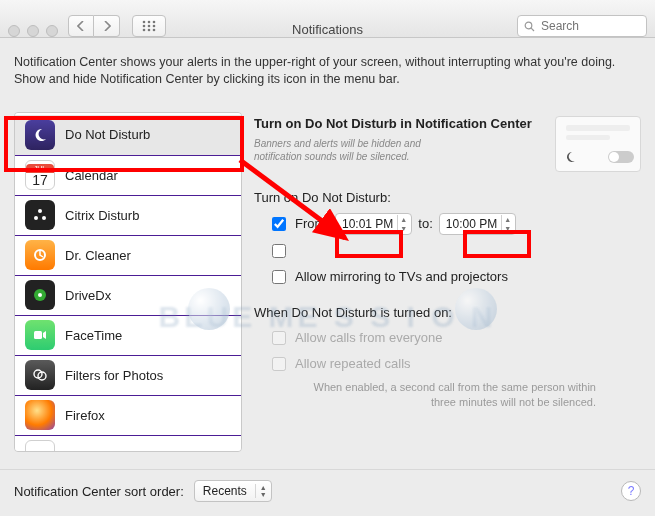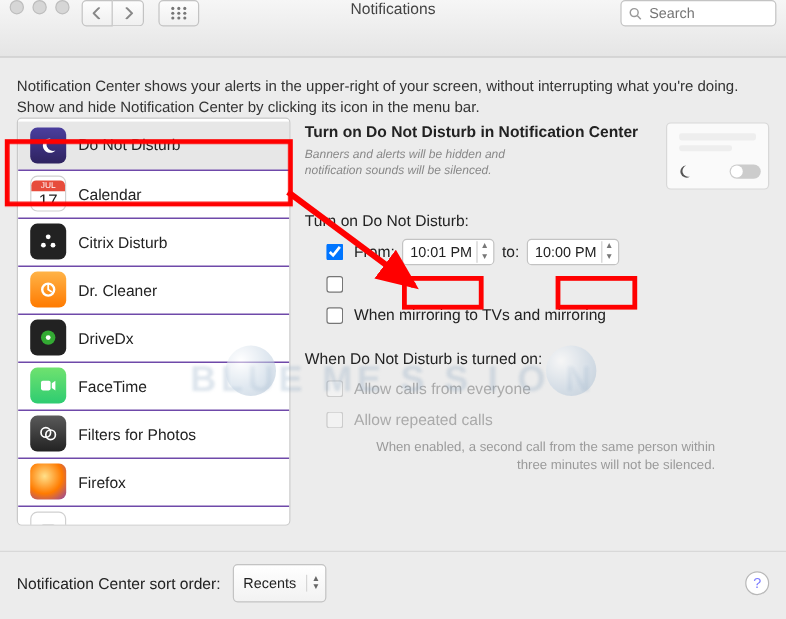--- a/index.html
+++ b/index.html
@@ -8,24 +8,24 @@
     width:655px; height:516px;
     font-family: -apple-system, "Helvetica Neue", Arial, sans-serif;
     font-size:13px;
     background:#ececec;
     color:#222;
     position:relative;
     overflow:hidden;
   }
   
   .titlebar {
-    height:48px;
+    height:38px;
     background:linear-gradient(#f6f6f6,#e5e5e5);
     border-bottom:1px solid #c7c7c7;
-    display:flex; align-items:flex-start;
+    display:flex; align-items:flex-end;
     position:relative;
     padding:0 8px;
   }
   .traffic { display:flex; gap:7px; margin-right:10px; }
   .dot { width:12px; height:12px; border-radius:50%; background:#d6d6d6; border:1px solid #bdbdbd;}
   .nav-btns { display:flex; gap:0; margin-right:6px; }
   .seg-btn {
     width:26px; height:22px;
     background:linear-gradient(#fdfdfd,#f0f0f0);
     border:1px solid #c3c3c3;
@@ -54,21 +54,21 @@
   .search-wrap svg { margin-right:4px; flex:0 0 auto; }
   .search-wrap input {
     border:none; outline:none; width:100%; font-size:12px; background:transparent;
   }
 
   
   .content {
     padding:16px 14px 8px 14px;
   }
   .intro {
-    font-size:12.5px; color:#333; line-height:1.35; margin-bottom:0;
+    font-size:12.5px; color:#333; line-height:1.35; margin-bottom:24px;
   }
   .split {
     display:flex; gap:12px;
   }
   .sidebar {
     width:228px;
     background:#fff;
     border:1px solid #c9c9c9;
     border-radius:4px;
     height:340px; overflow-y:auto;
@@ -143,21 +143,21 @@
   
   .footer {
     position:absolute; left:0; right:0; bottom:0;
     padding:10px 14px 14px 14px;
     display:flex; align-items:center;
     background:#ececec;
     border-top:1px solid #d8d8d8;
   }
   .footer label { font-size:13px; color:#222; margin-right:10px; }
   .select {
-    display:inline-flex; align-items:center; height:32px;
+    display:inline-flex; align-items:center; height:22px;
     background:linear-gradient(#fff,#f2f2f2);
     border:1px solid #c3c3c3; border-radius:4px;
     padding:0 4px 0 8px; font-size:12px; color:#222; gap:8px;
   }
   .select .caret { display:flex; flex-direction:column; font-size:7px; line-height:7px; color:#666; border-left:1px solid #d6d6d6; padding-left:4px;}
   .help {
     margin-left:auto; width:20px; height:20px; border-radius:50%;
     border:1px solid #b8b8b8; background:#fff; color:#7a7aff;
     font-size:12px; display:flex; align-items:center; justify-content:center;
   }
@@ -347,21 +347,21 @@
               <span>▼</span>
             </span>
         </span>
       </div>
 
       <div class="row">
         <input type="checkbox" style="">
       </div>
       <div class="row">
         <input type="checkbox" style="">
-        <span>When mirroring to TVs and mirroring</span>
+        <span>Allow mirroring to TVs and projectors</span>
       </div>
 
       <div class="section-title">When Do Not Disturb is turned on:</div>
 
       <div class="row dim">
         <input type="checkbox" disabled="" style="">
         <span>Allow calls from everyone</span>
       </div>
       <div class="row dim">
         <input type="checkbox" disabled="" style="">

